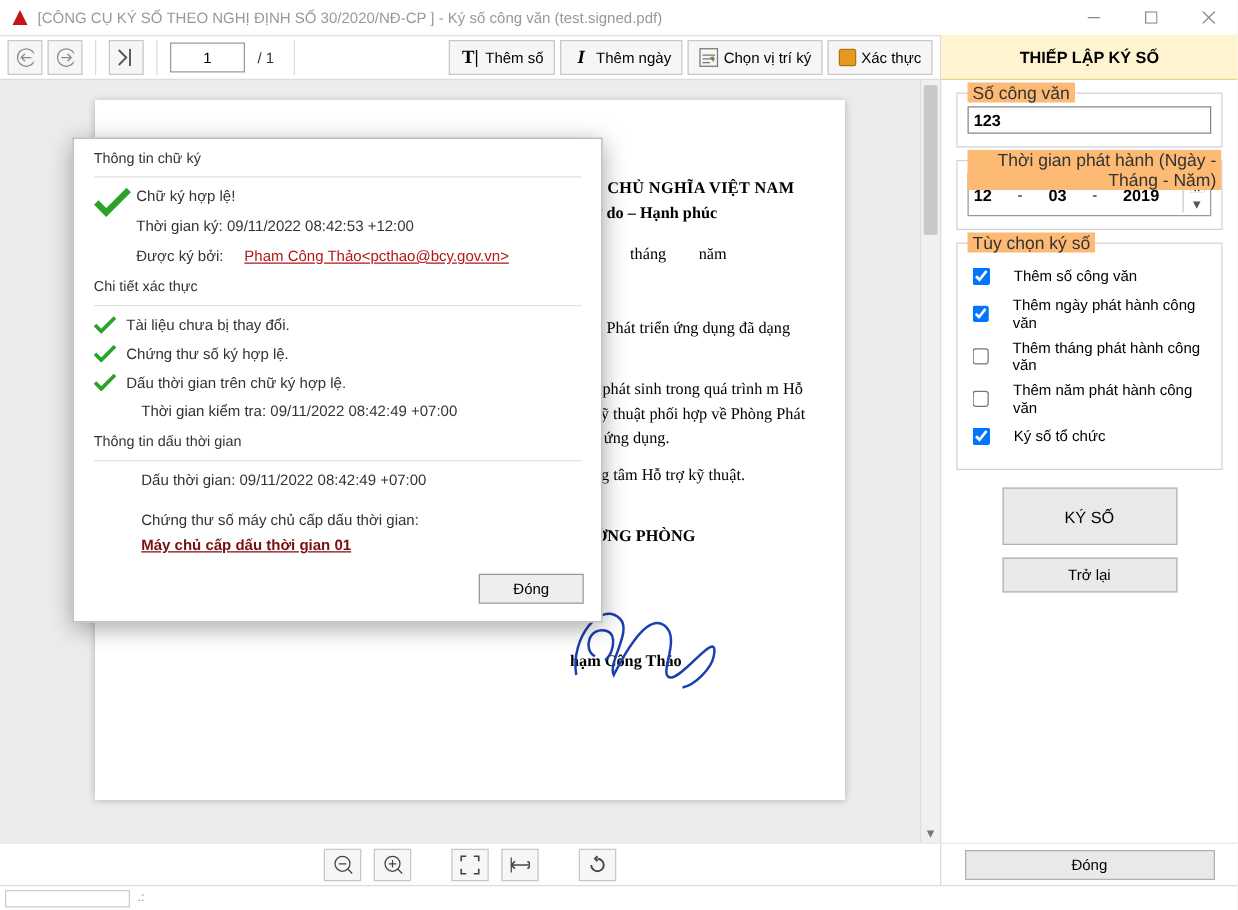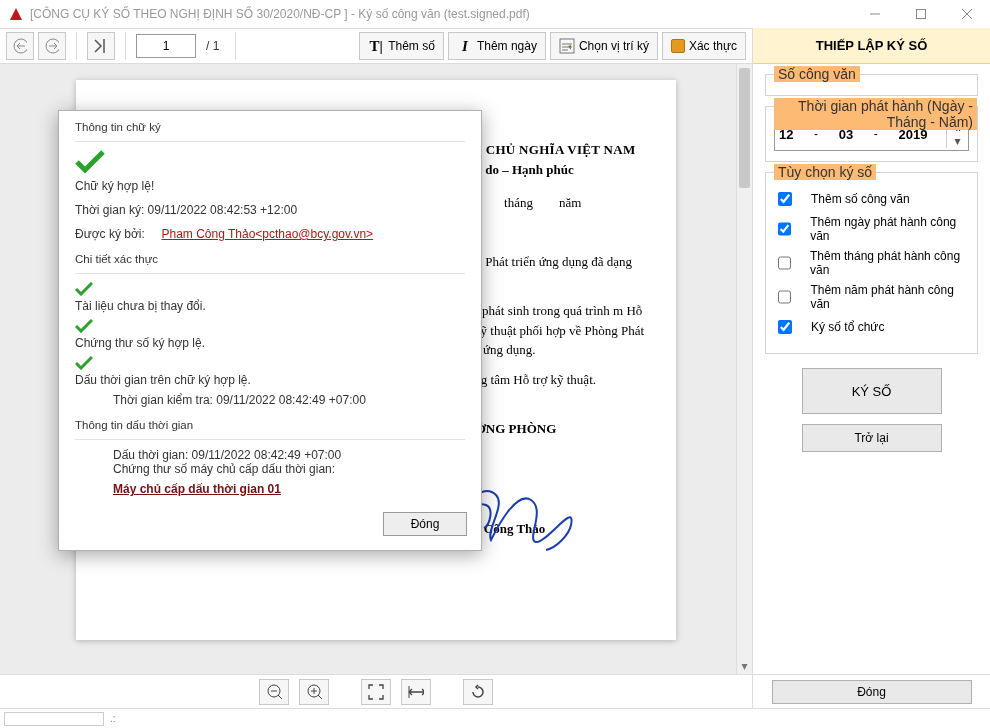--- a/index.html
+++ b/index.html
@@ -192,21 +192,21 @@
   }
   .dialogbar {
     height: 30px; display:flex; align-items:center; padding:0 8px;
     border-bottom:1px solid #eee;
   }
   .dialogbar .title { flex:1; font-size:12px; color:#333; }
   .dialogbar .x { width:28px;height:22px;display:flex;align-items:center;justify-content:center;color:#333;}
   .dlg-body { padding: 6px 16px 8px 16px; font-size:12px; color:#333; }
   .dlg-sect { margin-top:4px; font-size:11.5px; color:#333;}
   .dlg-hr { border:none; border-top:1px solid #e2e2e2; margin:8px 0;}
-  .info-row { display:flex; align-items:flex-start; margin:6px 0;flex-direction:column; }
+  .info-row { display:flex; align-items:flex-start; margin:6px 0; }
   .big-check { width:34px; color:#2aa32a; font-size:28px; padding-right:8px; line-height:1;}
   .big-check svg{width:30px;height:24px;}
   .small-check { width:26px; color:#2aa32a; padding-right:6px;}
   .small-check svg{width:18px;height:14px;}
   .info-txt { flex:1; }
   .link { color:#b01717; text-decoration:underline; }
   .link2 { color:#7a0f0f; text-decoration:underline; font-weight:bold;}
   .dlg-footer { padding: 8px 14px 14px 14px; display:flex; justify-content:flex-end;}
   .dlg-btn { width:84px;height:24px;border:1px solid #9a9a9a;background:#eee;display:flex;align-items:center;justify-content:center;font-size:12px;}
   .indent { padding-left:38px; }
@@ -314,20 +314,21 @@
       <div class="scroll-arrow up">▴</div>
       <div class="thumb"></div>
       <div class="scroll-arrow down">▾</div>
     </div>
   </div>
 
   <div class="rpanel">
     <div class="panel-body">
       <div class="fieldset">
         <span class="legend">Số công văn</span>
+        <input class="text" value="123" style="">
       </div>
       <div class="fieldset">
         <span class="legend">Thời gian phát hành (Ngày - Tháng - Năm)</span>
         <div class="date-row">
           <span class="n">12</span>
             <span class="d">-</span>
           <span class="n">03</span>
             <span class="d">-</span>
           <span class="n">2019</span>
           <span class="cal">📅▾</span>
@@ -443,19 +444,19 @@
     <div class="info-row">
         <div class="small-check"><svg viewBox="0 0 18 14">
             <path d="M1 7 L6 12 L17 1" fill="none" stroke="#2aa32a" stroke-width="3"></path>
           </svg></div>
         <div class="info-txt">Dấu thời gian trên chữ ký hợp lệ.</div>
       </div>
     <div class="indent" style="margin-top:6px;">Thời gian kiểm tra: 09/11/2022 08:42:49 +07:00</div>
     <div class="dlg-sect" style="margin-top:12px;">Thông tin dấu thời gian</div>
     <hr class="dlg-hr">
     <div class="indent">Dấu thời gian: 09/11/2022 08:42:49 +07:00</div>
-    <div class="indent" style="margin-top:0;">Chứng thư số máy chủ cấp dấu thời gian:</div>
+    <div class="indent" style="margin-top:18px;">Chứng thư số máy chủ cấp dấu thời gian:</div>
     <div class="indent" style="margin-top:6px;"><a class="link2">Máy chủ cấp dấu thời gian 01</a></div>
   </div>
   <div class="dlg-footer">
     <button class="dlg-btn">Đóng</button>
   </div>
 </div>
 
 </body></html>

